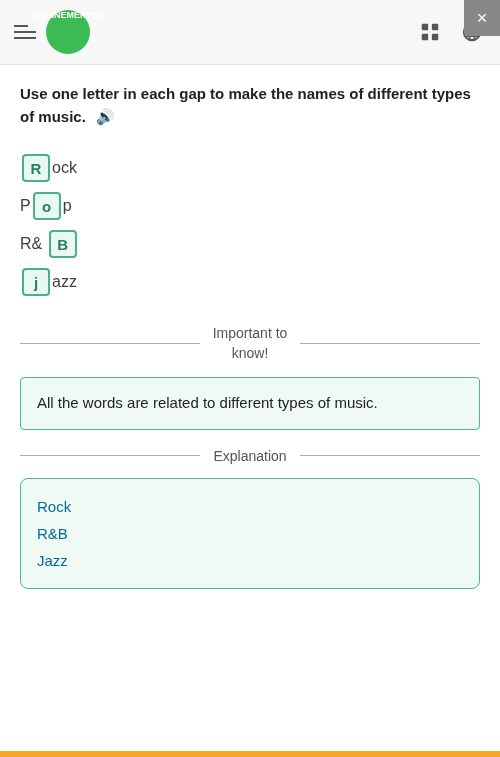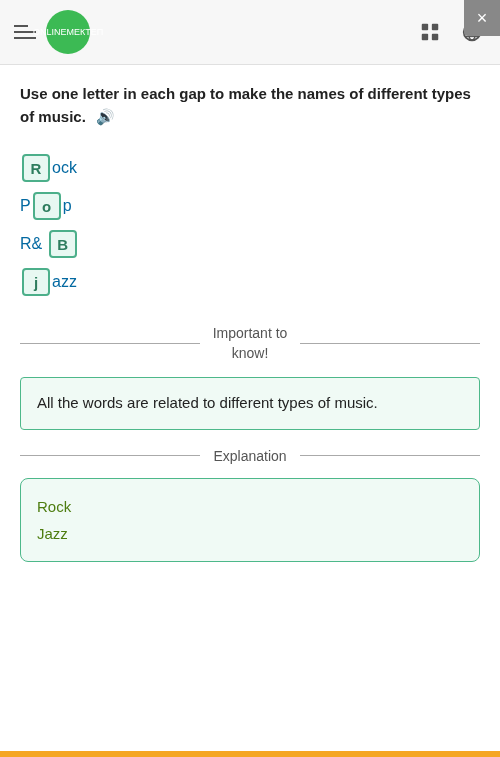--- a/index.html
+++ b/index.html
@@ -42,25 +42,24 @@
     }
     .hamburger-icon span:first-child {
       width: 14px;
     }
     .logo-circle {
       width: 44px;
       height: 44px;
       border-radius: 50%;
       background: #3cba54;
       display: flex;
-      align-items: center;
       justify-content: center;
       color: white;
       font-size: 9px;
-      font-weight: normal;
+      font-weight: bold;
       text-align: center;
       line-height: 1.2;
     }
     .header-right {
       display: flex;
       align-items: center;
       gap: 14px;
     }
     .header-icon {
       width: 28px;
@@ -131,21 +130,21 @@
       border: 2px solid #4caf8a;
       border-radius: 4px;
       background: #e8f8f2;
       font-weight: bold;
       color: #2e7d5e;
       font-size: 15px;
       margin: 0 2px;
     }
     .music-text {
       font-size: 16px;
-      color: #0369a1;
+      color: #404040;
     }
 
     
     .divider-section {
       display: flex;
       align-items: center;
       margin: 18px 0 14px 0;
       gap: 13px;
     }
     .divider-line {
@@ -175,21 +174,21 @@
       margin-bottom: 18px;
     }
 
     
     .explanation-box {
       border: 1.5px solid #4db88a;
       border-radius: 8px;
       background: #f0faf5;
       padding: 14px 16px;
       font-size: 15px;
-      color: #4d7c0f;
+      color: #0369a1;
       line-height: 1.8;
       margin-top: 10px;
     }
     .explanation-box .exp-item {
       display: block;
     }
 
     
     .bottom-bar {
       position: fixed;
@@ -281,18 +280,19 @@
   </div>
 
   <div class="divider-section">
     <div class="divider-line"></div>
     <div class="divider-label">Explanation</div>
     <div class="divider-line"></div>
   </div>
 
   <div class="explanation-box">
     <span class="exp-item">Rock</span>
+    <span class="exp-item">R&amp;B</span>
     <span class="exp-item">Jazz</span>
   </div>
 
 </div>
 
 <div class="bottom-bar"></div>
 
 </body></html>

